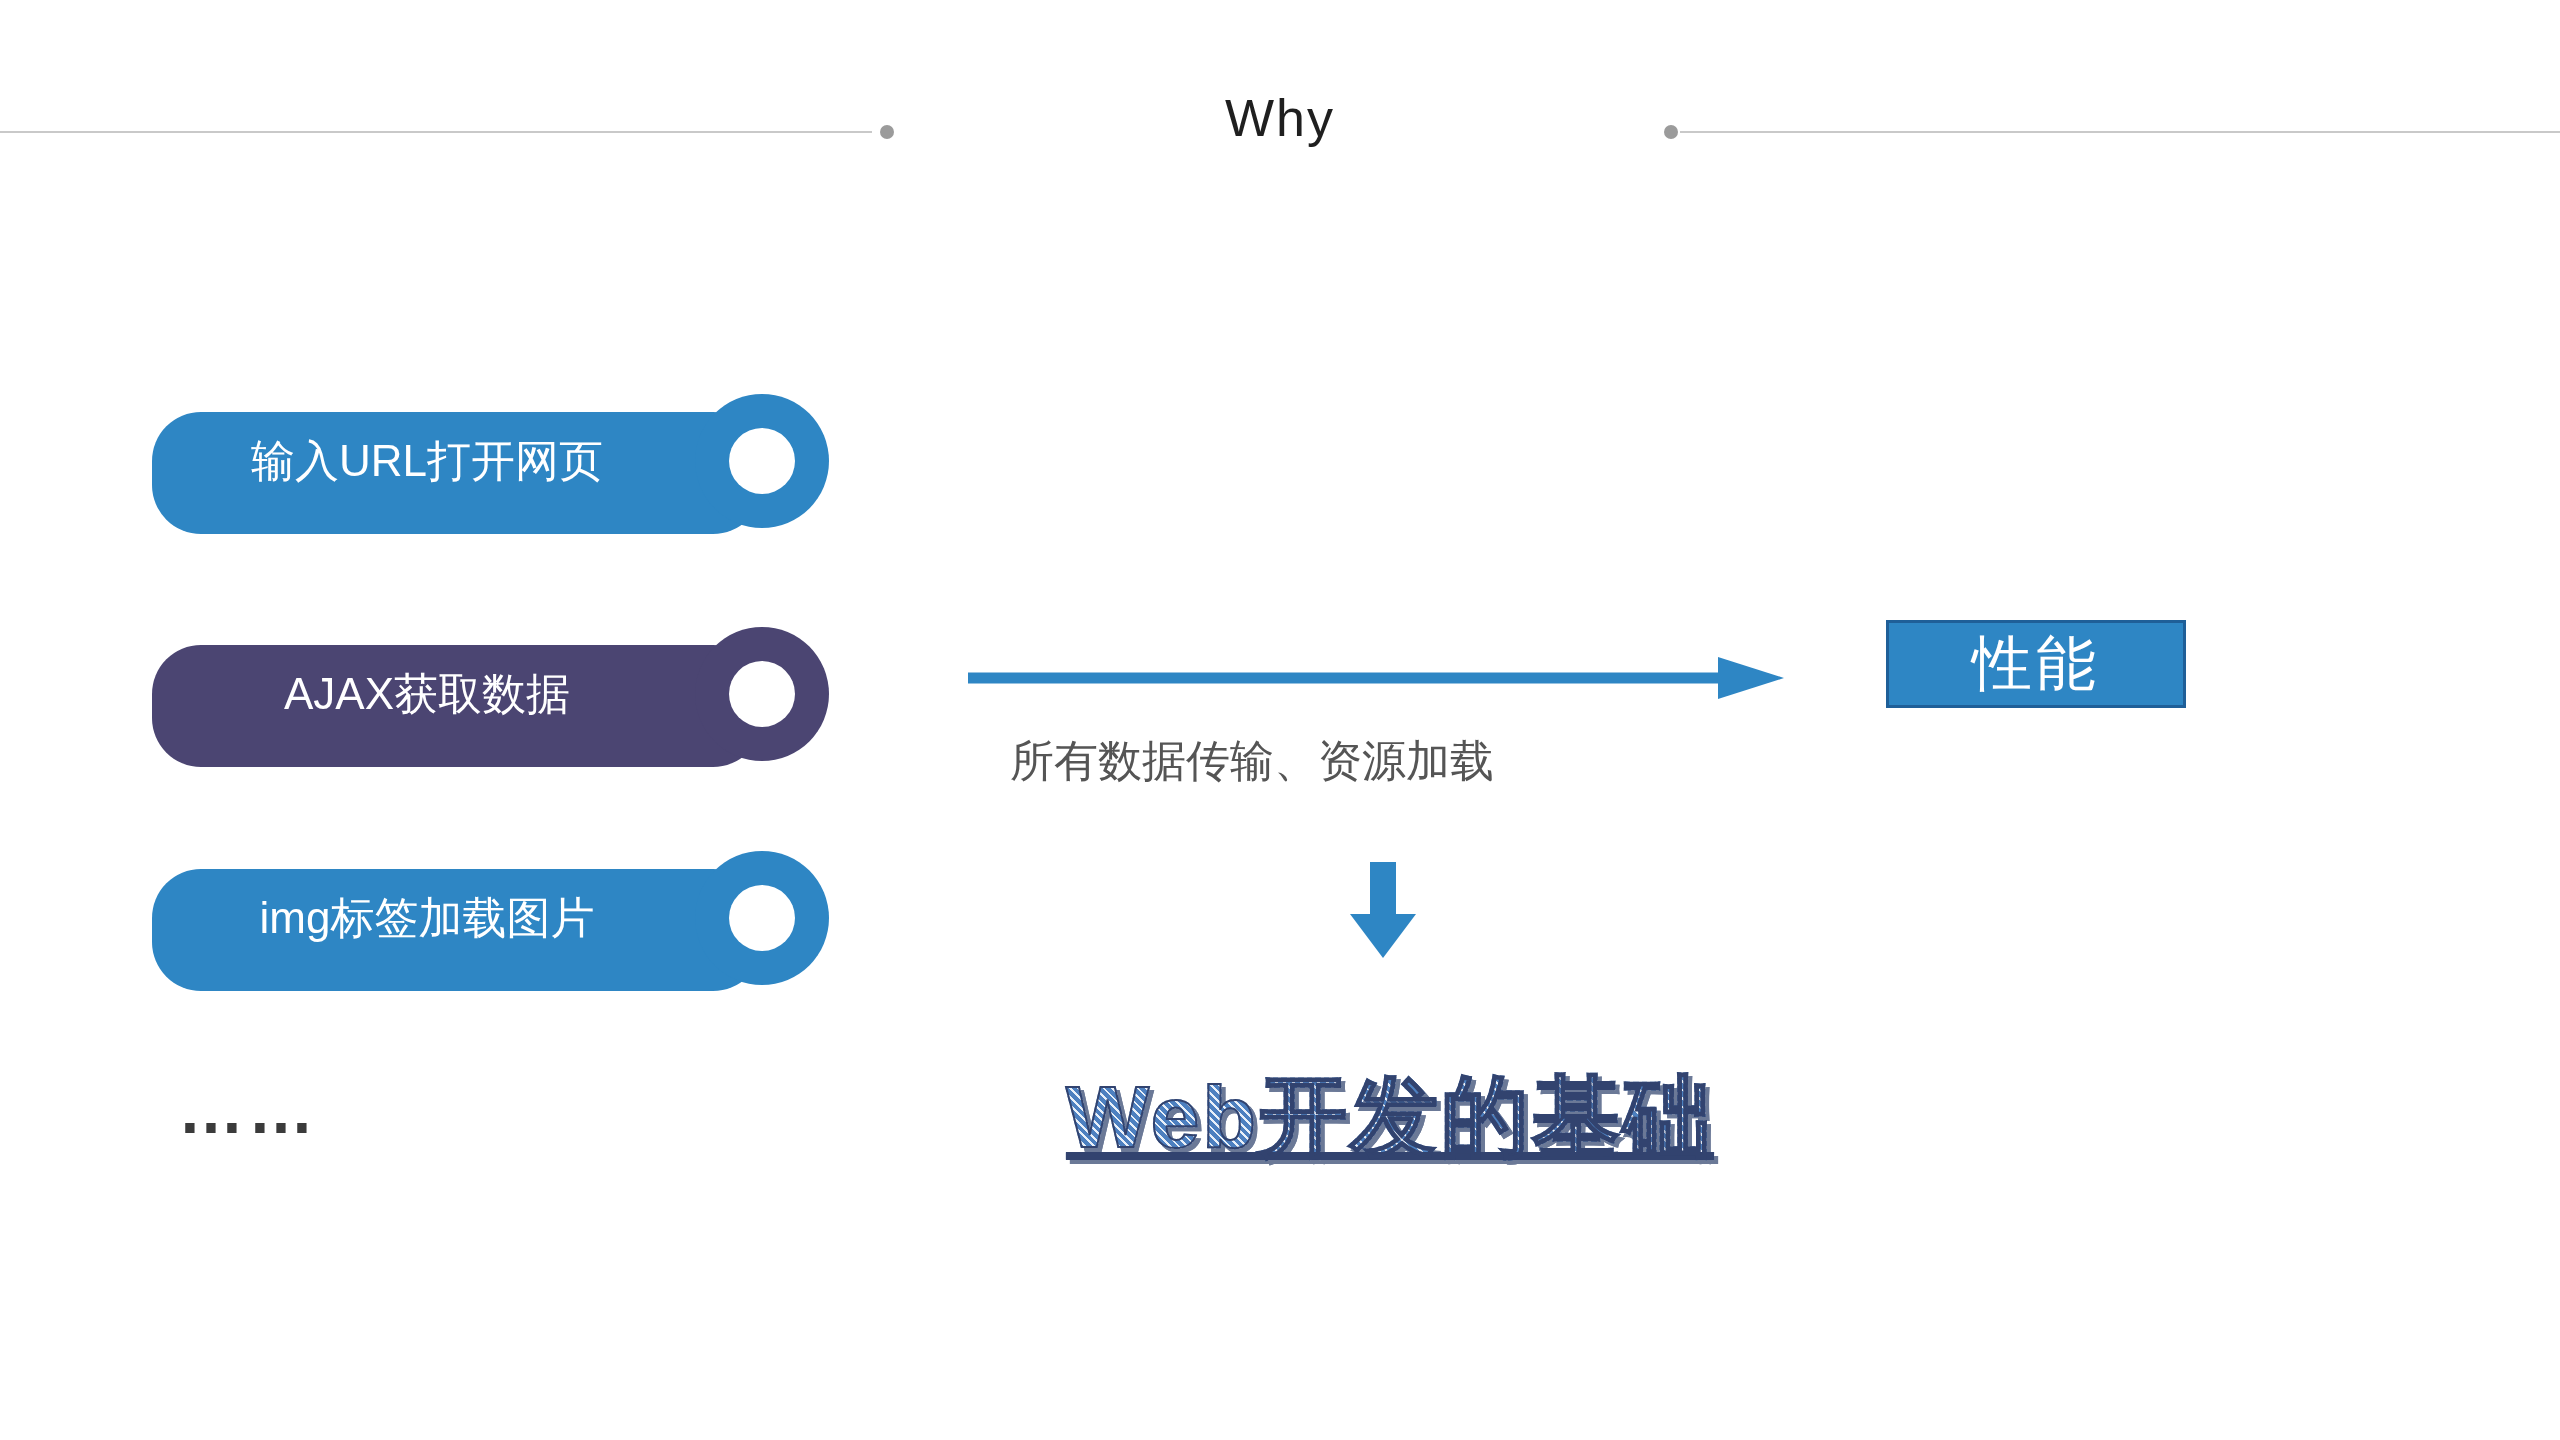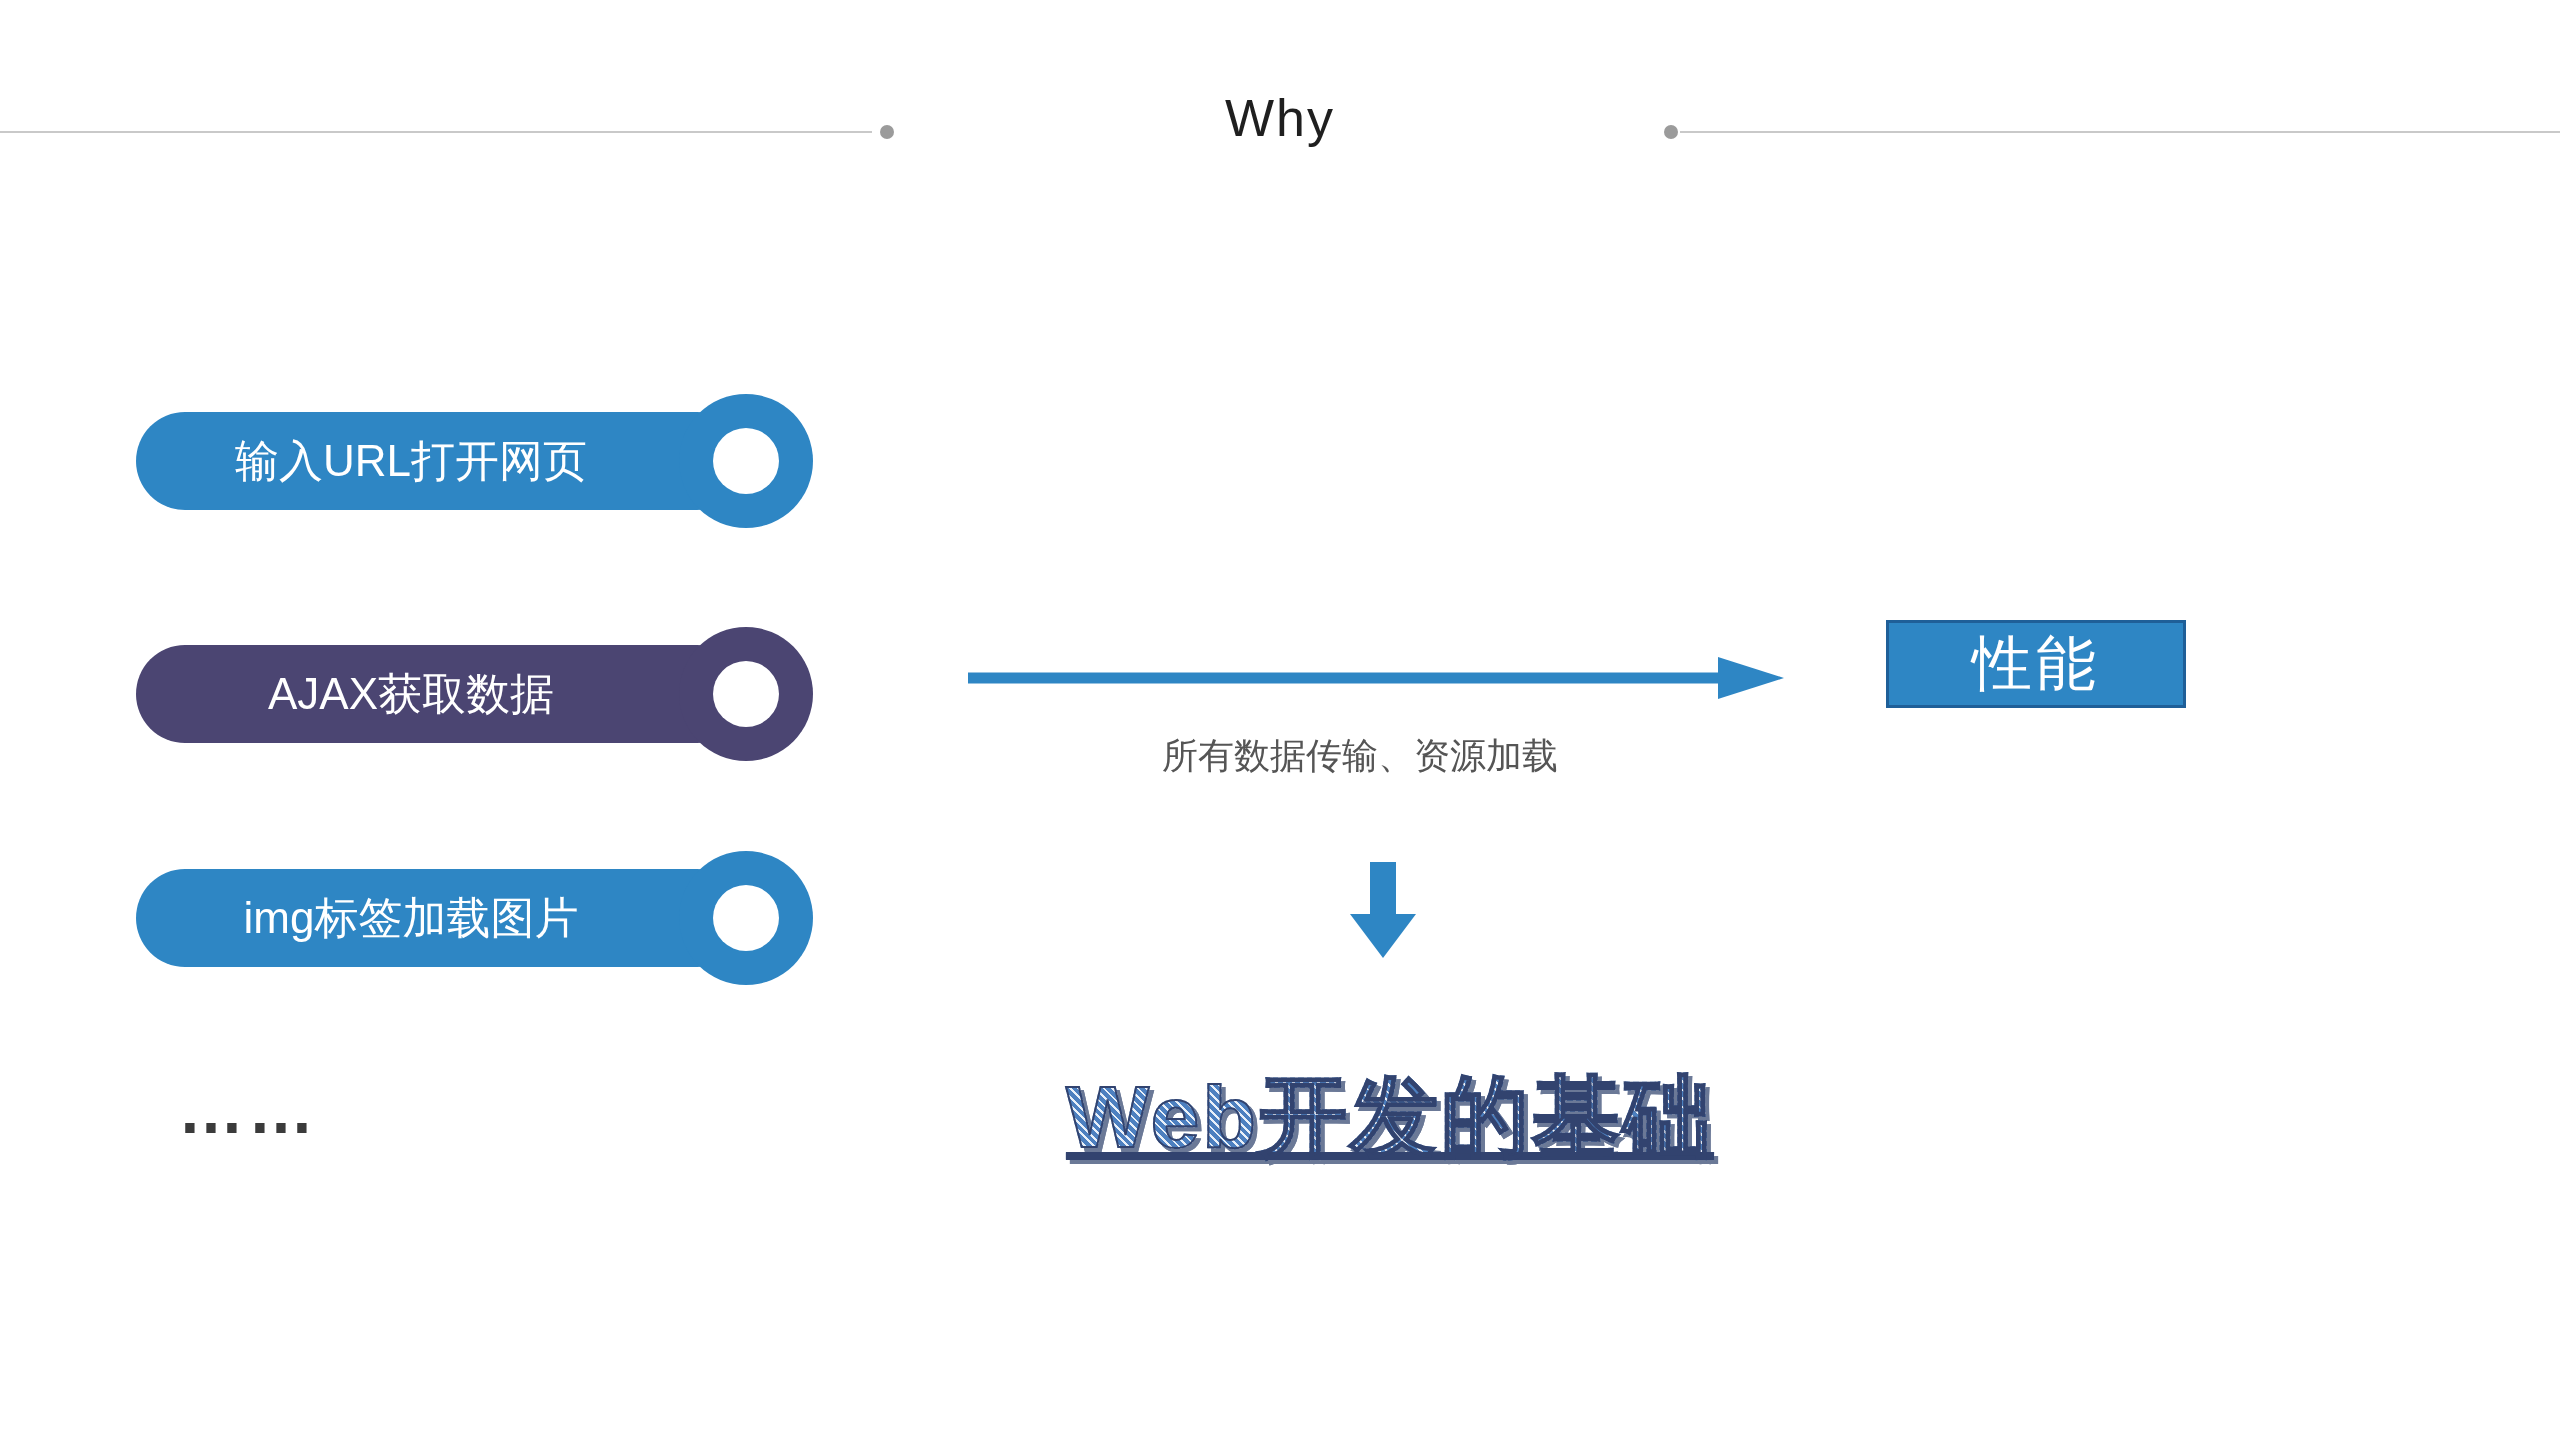--- a/index.html
+++ b/index.html
@@ -42,23 +42,23 @@
     height: 14px;
     border-radius: 50%;
     background: #9b9b9b;
   }
   .header-dot.left  { left: 880px; }
   .header-dot.right { left: 1664px; }
 
   
   .pill {
     position: absolute;
-    left: 136px;
+    left: 152px;
     width: 610px;
-    height: 98px;
+    height: 122px;
     border-radius: 49px;
     background: #2E86C4;
   }
   .pill.purple { background: #4B4572; }
   .pill-label {
     position: absolute;
     left: 0;
     right: 60px;
     top: 0;
     height: 98px;
@@ -104,22 +104,21 @@
   .flow-arrow-right {
     position: absolute;
     left: 968px;
     top: 655px;
   }
   .arrow-caption {
     position: absolute;
     left: 1010px;
     width: 700px;
     top: 732px;
-    text-align: center;
-    font-size: 36px;
+    font-size: 44px;
     color: #555555;
     white-space: nowrap;
   }
   .down-arrow {
     position: absolute;
     left: 1350px;
     top: 862px;
   }
 
   

